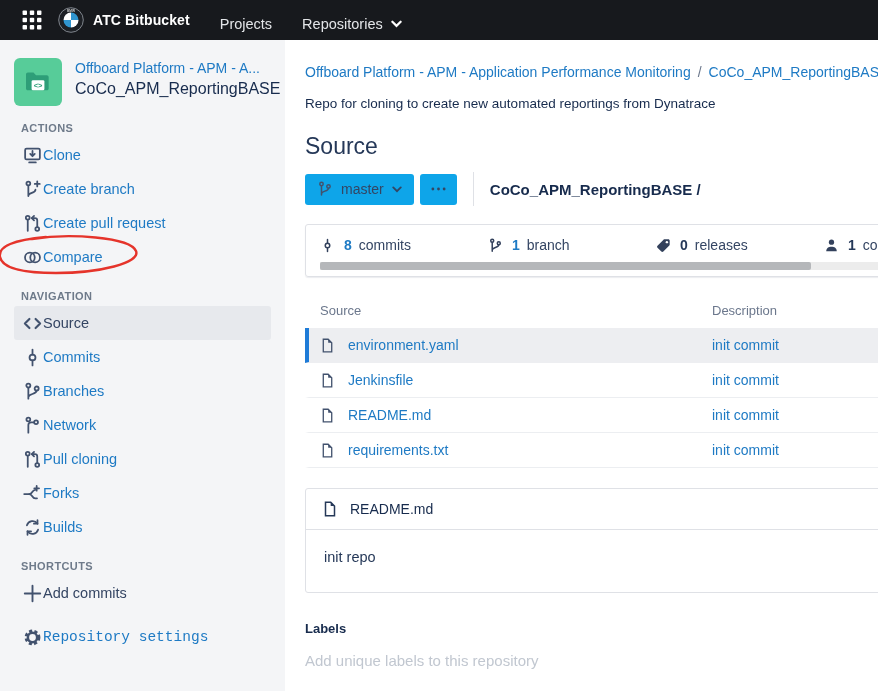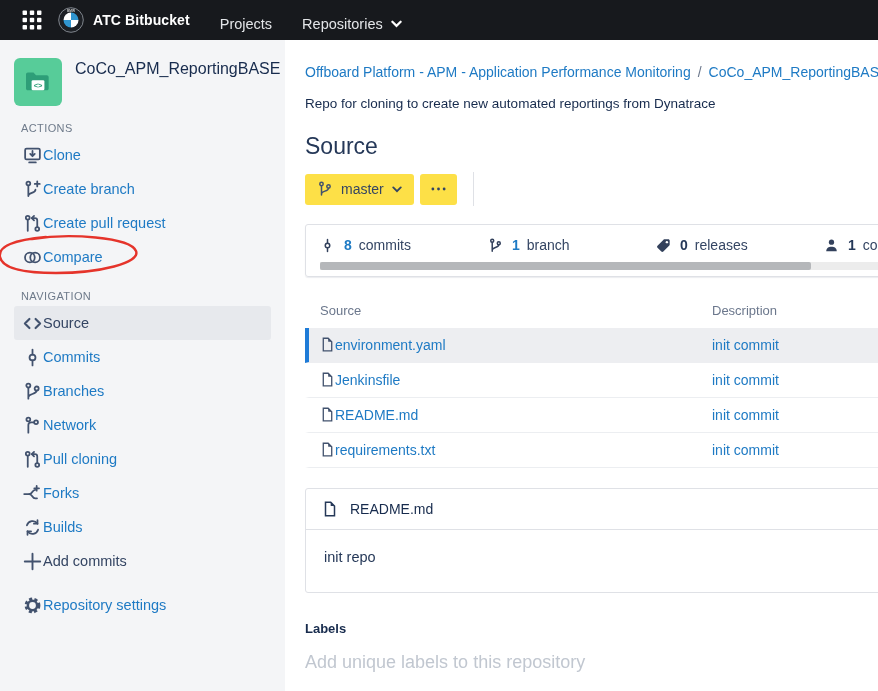--- a/index.html
+++ b/index.html
@@ -31,39 +31,39 @@
 
   
   .sidebar{position:absolute;top:40px;left:0;bottom:0;width:285px;background:var(--sidebar-bg);
     padding:18px 14px 0 14px;}
   .repo-head{display:flex;gap:13px;margin-bottom:10px;}
   .avatar{width:48px;height:48px;border-radius:6px;background:var(--avatar-green);flex:none;
     display:flex;align-items:center;justify-content:center;}
   .repo-head .titles{padding-top:2px;min-width:0;}
   .proj-link{color:var(--link);font-size:14px;display:block;margin-bottom:4px;white-space:nowrap;cursor:pointer;}
   .repo-title{color:#172B4D;font-size:16px;white-space:nowrap;}
-  .section-title{font-size:11px;font-weight:400;color:#6E7A8A;letter-spacing:.4px;margin:16px 0 4px 7px;}
+  .section-title{font-size:11px;font-weight:700;color:#6E7A8A;letter-spacing:.4px;margin:16px 0 4px 7px;}
   .nav-item{display:flex;align-items:center;gap:1px;height:34px;padding:0 9px;border-radius:3px;
     color:var(--link);font-size:14.5px;cursor:pointer;}
   .nav-item .icn{width:19px;height:19px;flex:none;display:flex;color:var(--icon);}
   .nav-item.selected{background:#E7E9ED;color:#344563;}
   .nav-item.plain{color:#344563;}
-  .settings-item{margin-top:10px;}
+  .settings-item{margin-top:10px;font-family:Liberation Mono, monospace;}
   .annotation{position:absolute;pointer-events:none;}
 
   
   .main{position:absolute;top:40px;left:285px;width:593px;height:651px;padding:24px 0 0 20px;}
   .breadcrumb{font-size:14px;white-space:nowrap;}
   .breadcrumb .crumb{color:var(--link);cursor:pointer;}
   .breadcrumb .sep{color:#6B778C;margin:0 7px;}
   .repo-desc{margin-top:16px;font-size:13.5px;color:#172B4D;}
   h1.page-title{margin-top:22px;font-size:23px;font-weight:500;color:var(--dark-text);}
 
   .toolbar{margin-top:12px;display:flex;align-items:center;}
-  .btn{height:31px;background:#fde047;border:none;border-radius:3px;display:flex;align-items:center;
+  .btn{height:31px;background:#0ea5e9;border:none;border-radius:3px;display:flex;align-items:center;
     gap:8px;padding:0 12px;font-size:14px;color:#344563;cursor:pointer;font-family:inherit;}
   .btn .icn{display:flex;color:var(--icon);}
   .btn.more{margin-left:6px;padding:0 11px;}
   .vdiv{width:1px;height:34px;background:var(--border);margin:0 16px;}
   .path{font-size:15px;font-weight:700;color:#172B4D;white-space:nowrap;}
 
   .stats-card{margin-top:18px;width:700px;border:1px solid var(--border);border-radius:3px;
     box-shadow:0 1px 1px rgba(9,30,66,.08);padding:12px 0 6px 14px;}
   .stats-row{display:flex;}
   .stat{width:168px;display:flex;align-items:center;gap:7px;font-size:14px;color:#344563;cursor:pointer;white-space:nowrap;}
@@ -72,32 +72,32 @@
   .stat .cnt.lnk{color:var(--link);}
   .stat .cnt.drk{color:var(--dark-text);}
   .hscroll{margin-top:9px;height:8px;background:#ECECEC;position:relative;width:calc(100% - 2px);}
   .hscroll .thumb{position:absolute;left:0;top:0;height:8px;width:72%;background:#B5B7BA;border-radius:2px;cursor:pointer;}
 
   .file-table{margin-top:20px;width:780px;}
   .trow,.thead{display:grid;grid-template-columns:392px auto;align-items:center;}
   .thead{padding:6px 0 10px 15px;color:var(--muted);font-size:13px;}
   .trow{height:35px;border-left:4px solid transparent;padding-left:11px;border-bottom:1px solid #ECEEF1;cursor:pointer;}
   .trow.highlighted{background:var(--highlight-bg);border-left-color:var(--highlight-border);border-bottom-color:var(--highlight-bg);}
-  .fcell{display:flex;align-items:flex-start;min-width:0;}
+  .fcell{display:flex;align-items:flex-end;gap:13px;min-width:0;}
   .fcell .icn{display:flex;color:var(--icon);flex:none;}
   .fname,.fdesc{color:var(--link);font-size:14px;white-space:nowrap;}
 
   .readme-card{margin-top:20px;width:780px;border:1px solid var(--border);border-radius:3px;}
   .readme-head{display:flex;align-items:center;gap:12px;padding:12px 16px;border-bottom:1px solid var(--border);}
   .readme-head .icn{display:flex;color:#253858;}
   .readme-title{font-size:14px;color:#172B4D;}
   .readme-body{padding:19px 16px 27px 18px;font-size:14.5px;color:var(--dark-text);}
 
   .labels-title{margin-top:28px;font-size:13px;font-weight:700;color:#172B4D;}
-  .labels-placeholder{margin-top:16px;font-size:18px;color:#C1C7D0;}
+  .labels-placeholder{margin-top:16px;font-size:15px;color:#C1C7D0;}
 
   svg{display:block;}
 </style>
 </head>
 <body>
 
 <header class="topbar">
   <span class="grid-btn">
     <svg viewBox="0 0 18 18" width="20" height="20" fill="#fff">
       <rect x="0.5" y="0.5" width="4" height="4" rx="0.8"></rect>
@@ -137,20 +137,21 @@
 
   <div class="repo-head">
     <div class="avatar">
       <svg viewBox="0 0 24 24" width="32" height="32">
         <path d="M3 6.2C3 5.4 3.6 4.8 4.4 4.8h4.2l1.9 2.1h8.1c.8 0 1.4.6 1.4 1.4v8.5c0 .8-.6 1.4-1.4 1.4H4.4c-.8 0-1.4-.6-1.4-1.4z" fill="#2E9E78"></path>
         <rect x="7.2" y="10.6" width="9.6" height="7.6" rx="1" fill="#fff"></rect>
         <text x="12" y="16.4" font-size="5.6" font-weight="bold" fill="#2E9E78" text-anchor="middle" font-family="'Liberation Sans',sans-serif">&lt;&gt;</text>
       </svg>
     </div>
     <div class="titles">
+      <a class="proj-link">Offboard Platform - APM - A...</a>
       <div class="repo-title">CoCo_APM_ReportingBASE</div>
     </div>
   </div>
 
   <div class="section-title">ACTIONS</div>
 
   <div class="nav-item">
     <span class="icn">
       <svg viewBox="0 0 16 16" width="19" height="19" fill="none" stroke="currentColor" stroke-width="1.5" stroke-linecap="round" stroke-linejoin="round">
         <rect x="1.8" y="2.2" width="12.4" height="9" rx="1.2"></rect>
@@ -265,20 +266,21 @@
   <div class="nav-item">
     <span class="icn">
       <svg viewBox="0 0 16 16" width="19" height="19" fill="none" stroke="currentColor" stroke-width="1.5" stroke-linecap="round" stroke-linejoin="round">
         <path d="M3.3 6.2A5 5 0 0 1 12.2 4.8M12.7 9.8A5 5 0 0 1 3.8 11.2"></path>
           <path d="M12.2 1.8v3h-3M3.8 14.2v-3h3"></path>
       </svg>
     </span>
     <span>Builds</span>
   </div>
 
+  <div class="section-title">SHORTCUTS</div>
 
   <div class="nav-item plain">
     <span class="icn">
       <svg viewBox="0 0 16 16" width="19" height="19" fill="none" stroke="currentColor" stroke-width="1.6" stroke-linecap="round">
         <path d="M8 1.5v13M1.5 8h13"></path>
       </svg>
     </span>
     <span>Add commits</span>
   </div>
 
@@ -322,20 +324,21 @@
         </svg>
     </button>
     <button class="btn more">
       <svg viewBox="0 0 16 4" width="15" height="4" fill="#344563">
           <circle cx="2" cy="2" r="1.5"></circle>
           <circle cx="8" cy="2" r="1.5"></circle>
           <circle cx="14" cy="2" r="1.5"></circle>
         </svg>
     </button>
     <span class="vdiv"></span>
+    <span class="path">CoCo_APM_ReportingBASE /</span>
   </div>
 
   <div class="stats-card">
     <div class="stats-row">
       <span class="stat">
         <span class="icn">
           <svg viewBox="0 0 16 16" width="15" height="15" fill="none" stroke="currentColor" stroke-width="1.6" stroke-linecap="round">
               <circle cx="8" cy="8" r="2.4"></circle>
               <path d="M8 1.5v4.1M8 10.4v4.1"></path>
             </svg>

